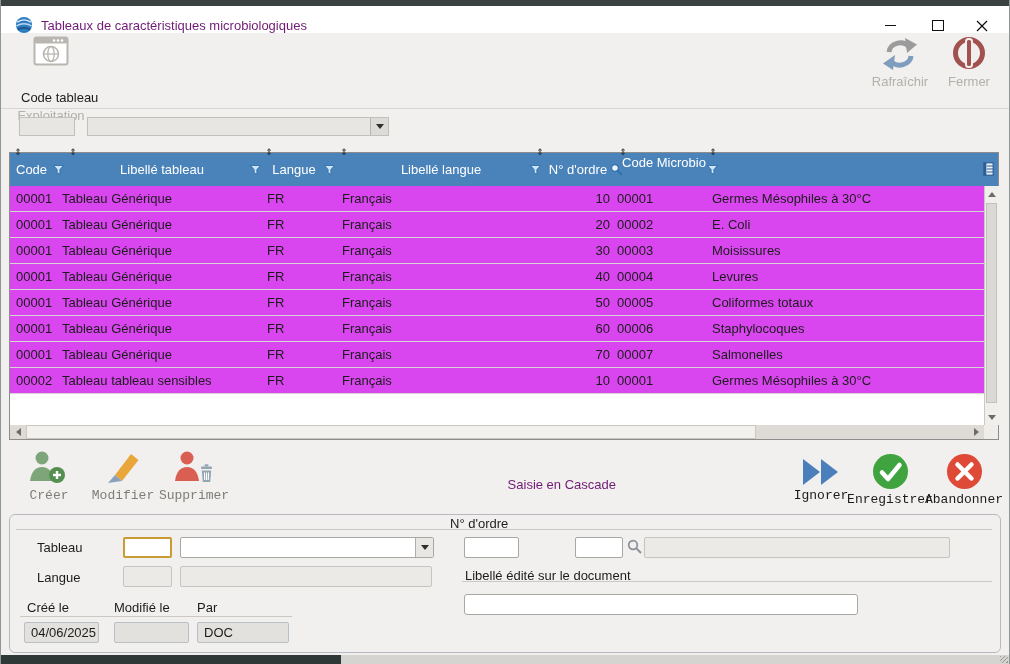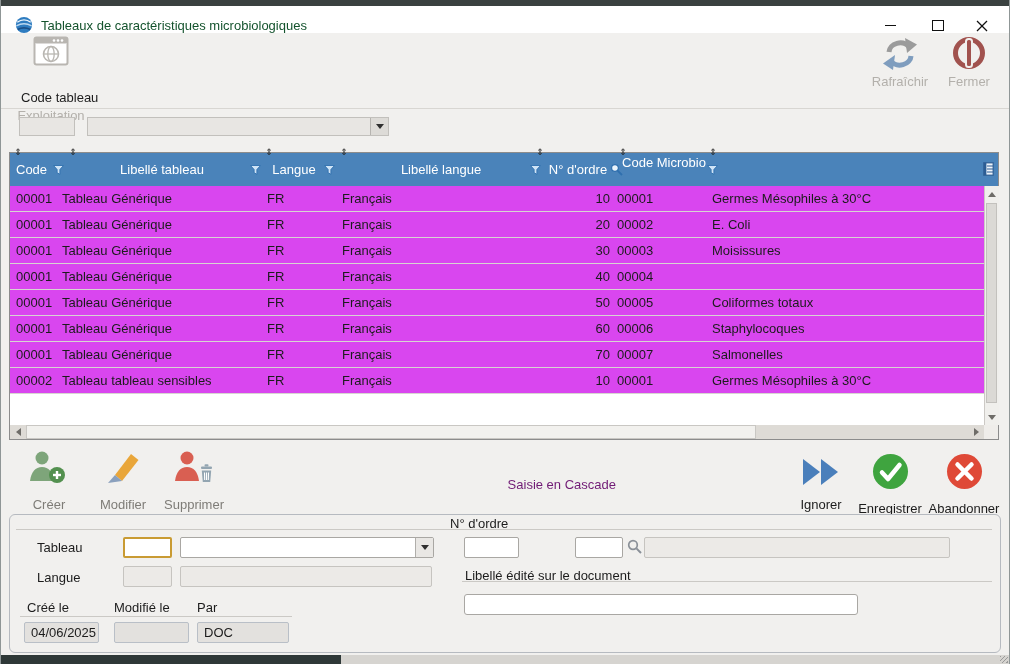--- a/index.html
+++ b/index.html
@@ -9,21 +9,21 @@
     overflow:hidden;border-left:1px solid #8f9696;border-right:1px solid #8f9696;box-sizing:border-box;
   }
   .abs{position:absolute;}
   
   .top-strip{left:0;top:0;width:1010px;height:6px;background:#3a4140;}
   .bottom-strip{left:0;top:655px;width:1010px;height:9px;background:#d6d4d0;}
   .bottom-strip-dark{left:0;top:655px;width:340px;height:9px;background:#2e3837;}
   
   .titlebar{left:0;top:6px;width:1010px;height:27px;background:#ffffff;}
   .app-icon{left:14px;top:10px;width:18px;height:18px;}
-  .title-text{left:40px;top:6px;height:27px;line-height:27px;color:#14532d;}
+  .title-text{left:40px;top:6px;height:27px;line-height:27px;color:#701a75;}
   .wbtn{top:6px;width:38px;height:27px;display:flex;align-items:center;justify-content:center;cursor:default;}
   .btn-min{left:870px;} .btn-max{left:918px;} .btn-close{left:962px;}
   .min-glyph{width:11px;height:0;border-top:1px solid #111;}
   .max-glyph{width:10px;height:9px;border:1px solid #111;}
   
   .toolbtn{display:flex;flex-direction:column;align-items:center;}
   .tb-exploitation{left:12px;top:36px;width:76px;gap:39px;}
   .tb-refresh{left:860px;top:37px;width:78px;}
   .tb-close{left:936px;top:35px;width:64px;}
   .toolbtn .lbl{margin-top:3px;}
@@ -84,21 +84,21 @@
   .scorner{position:absolute;left:974px;top:272px;width:14px;height:14px;background:#efedea;}
   
   .action{display:flex;flex-direction:column;align-items:center;}
   .act-create{left:20px;top:450px;width:56px;}
   .act-edit{left:94px;top:450px;width:56px;}
   .act-delete{left:160px;top:450px;width:66px;}
   .cascade{left:395px;top:477px;width:220px;text-align:right;color:#701a75;}
   .act-ignore{left:794px;top:458px;width:52px;}
   .act-save{left:854px;top:453px;width:70px;}
   .act-abandon{left:926px;top:453px;width:74px;}
-  .act-lblgap{margin-top:11px;}
+  .act-lblgap{margin-top:2px;font-family:Liberation Mono, monospace;}
   
   .panel{left:8px;top:514px;width:992px;height:139px;background:#f1f0ee;border:1px solid #b6bac0;border-radius:6px;box-sizing:border-box;}
   .pline{position:absolute;height:0;border-top:1px solid #cbc9c5;}
   .p-line1{top:14px;left:6px;width:976px;}
   .p-line2{top:66px;left:452px;width:530px;}
   .p-line3{top:101px;left:10px;width:272px;}
   .plbl{position:absolute;white-space:nowrap;color:#1c1c1c;}
   .pinp{position:absolute;box-sizing:border-box;background:#fff;border:1px solid #a9a7a3;border-radius:2px;}
   .pinp-dis{background:#eceae7;border:1px solid #c6c4c0;}
   .focus-input{border:2px solid #c99b33;}
@@ -255,20 +255,21 @@
       <div class="cell cl-micro">00003</div>
       <div class="cell cl-lib">Moisissures</div>
     </div>
         <div class="grid-row">
       <div class="cell cl-code">00001</div>
       <div class="cell cl-libtab">Tableau Générique</div>
       <div class="cell cl-lang">FR</div>
       <div class="cell cl-liblang">Français</div>
       <div class="cell cl-ordre">40</div>
       <div class="cell cl-micro">00004</div>
+      <div class="cell cl-lib">Levures</div>
     </div>
         <div class="grid-row">
       <div class="cell cl-code">00001</div>
       <div class="cell cl-libtab">Tableau Générique</div>
       <div class="cell cl-lang">FR</div>
       <div class="cell cl-liblang">Français</div>
       <div class="cell cl-ordre">50</div>
       <div class="cell cl-micro">00005</div>
       <div class="cell cl-lib">Coliformes totaux</div>
     </div>

